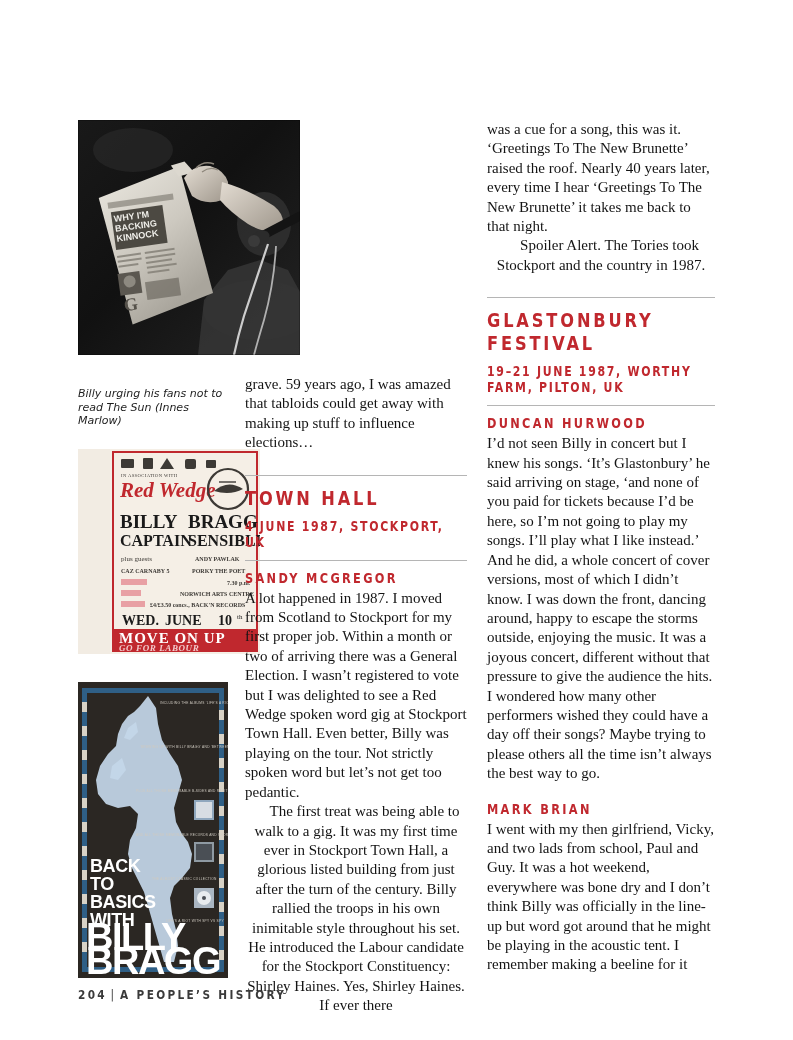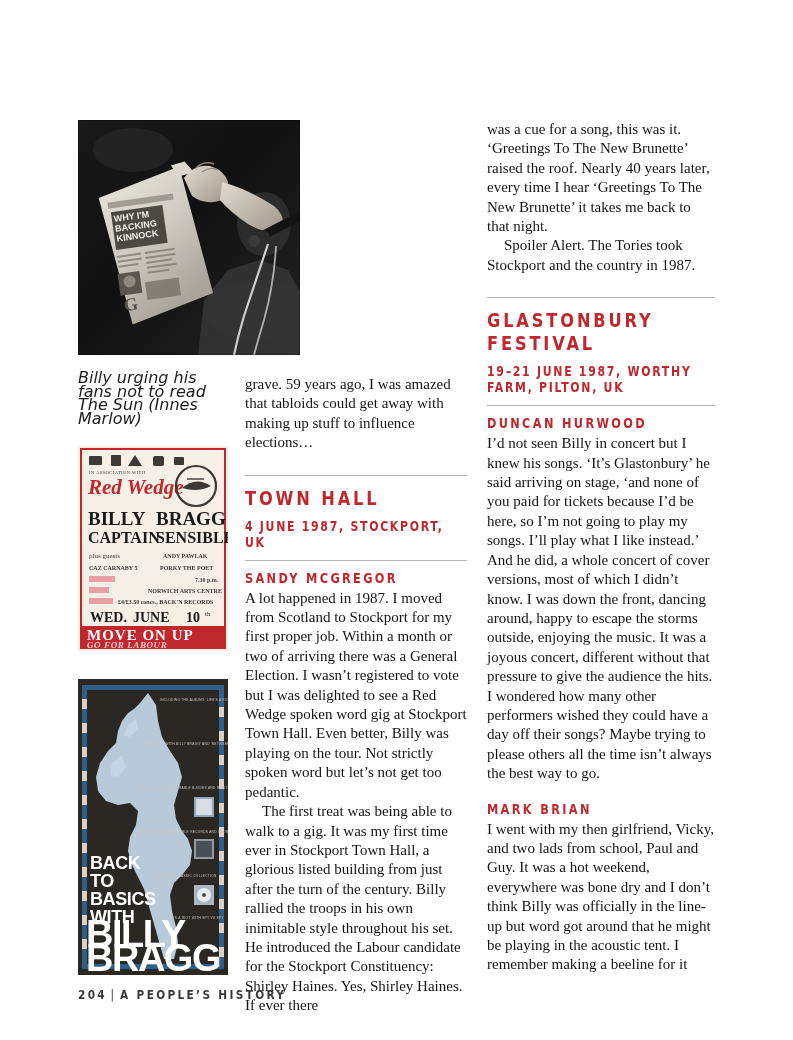--- a/index.html
+++ b/index.html
@@ -59,21 +59,21 @@
   
   p.body {
     margin: 0;
     font-family: "Liberation Serif", serif;
     font-size: 15px;
     line-height: 19.4px;
     text-align: left;
     color: #141414;
     hyphens: none;
   }
-  p.body + p.body { text-indent: 17px; }
+  p.body + p.body { text-indent: 17px; text-align: center; }
 
   
   .sec-rule {
     height: 1px;
     background: #b5b5b5;
     width: 100%;
     margin-bottom: 11px;
   }
   .sec-title {
     font-family: "Liberation Sans Narrow", "DejaVu Sans Condensed", "Liberation Sans", sans-serif;
@@ -119,36 +119,37 @@
     width: 222px;
     height: 235px;
     display: block;
     background: #0d0d0d;
     position: relative;
     overflow: hidden;
   }
   .caption {
     font-family: "DejaVu Sans", "Liberation Sans", sans-serif;
     font-style: italic;
-    font-size: 16px;
+    font-size: 11px;
     line-height: 13.6px;
     color: #1d1d1d;
-    margin-top: 8px;
+    margin-top: 24px;
     width: 150px;
   }
 
   
   .poster {
     width: 150px;
     height: 205px;
     margin-top: 0;
     display: block;
     position: relative;
     overflow: hidden;
     background: #f2ece3;
+    padding-left: 32px;
   }
   .album {
     width: 150px;
     height: 296px;
     margin-top: 28px;
     display: block;
     position: relative;
     overflow: hidden;
     background: #2a2724;
   }

